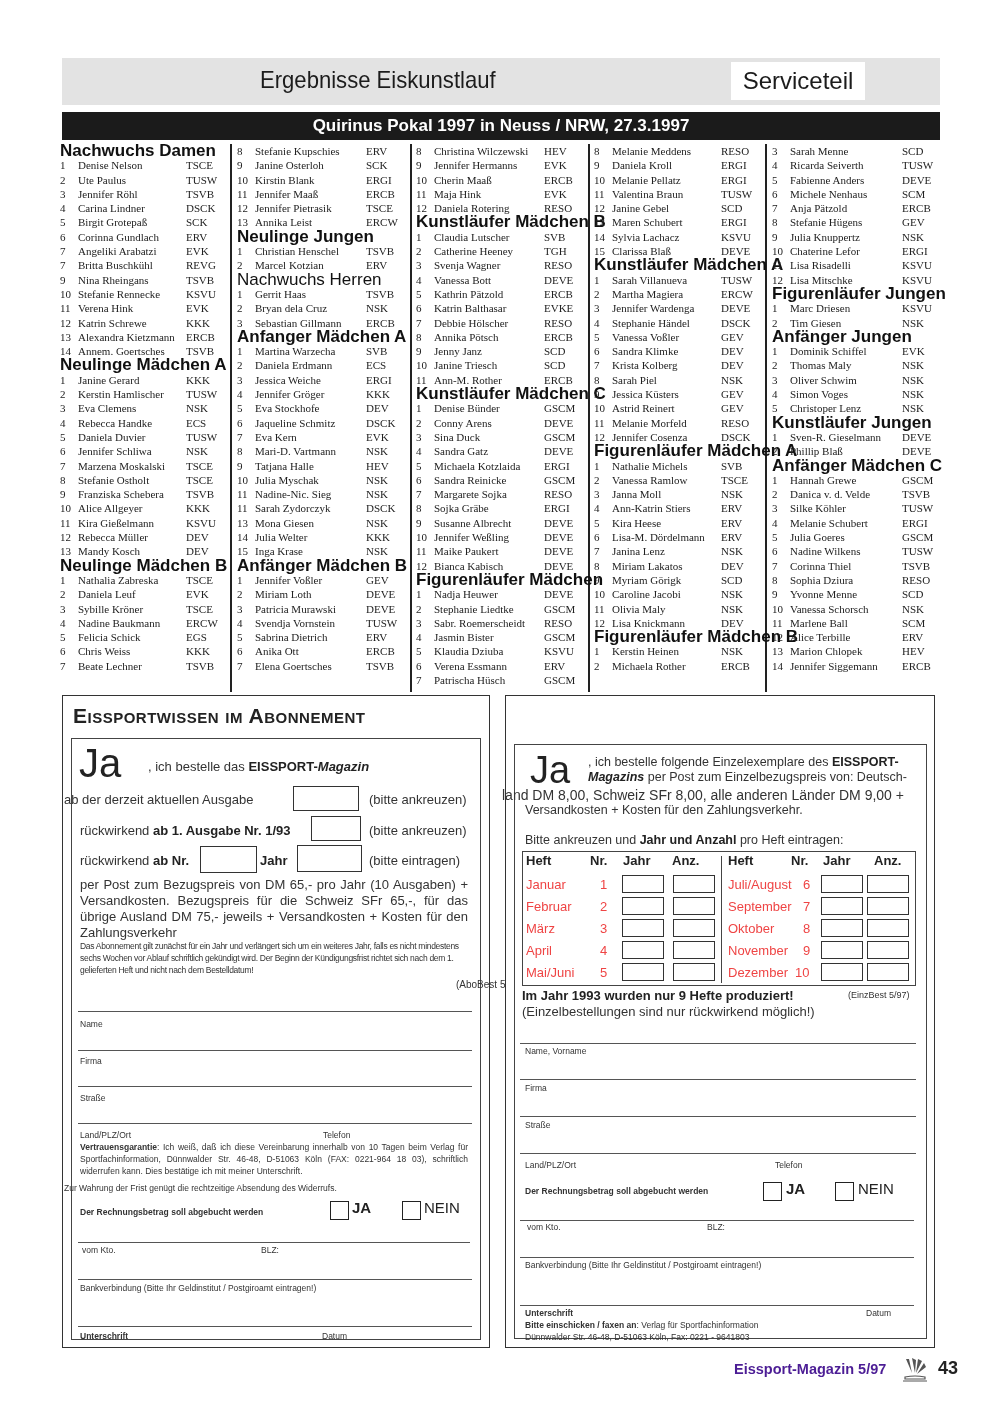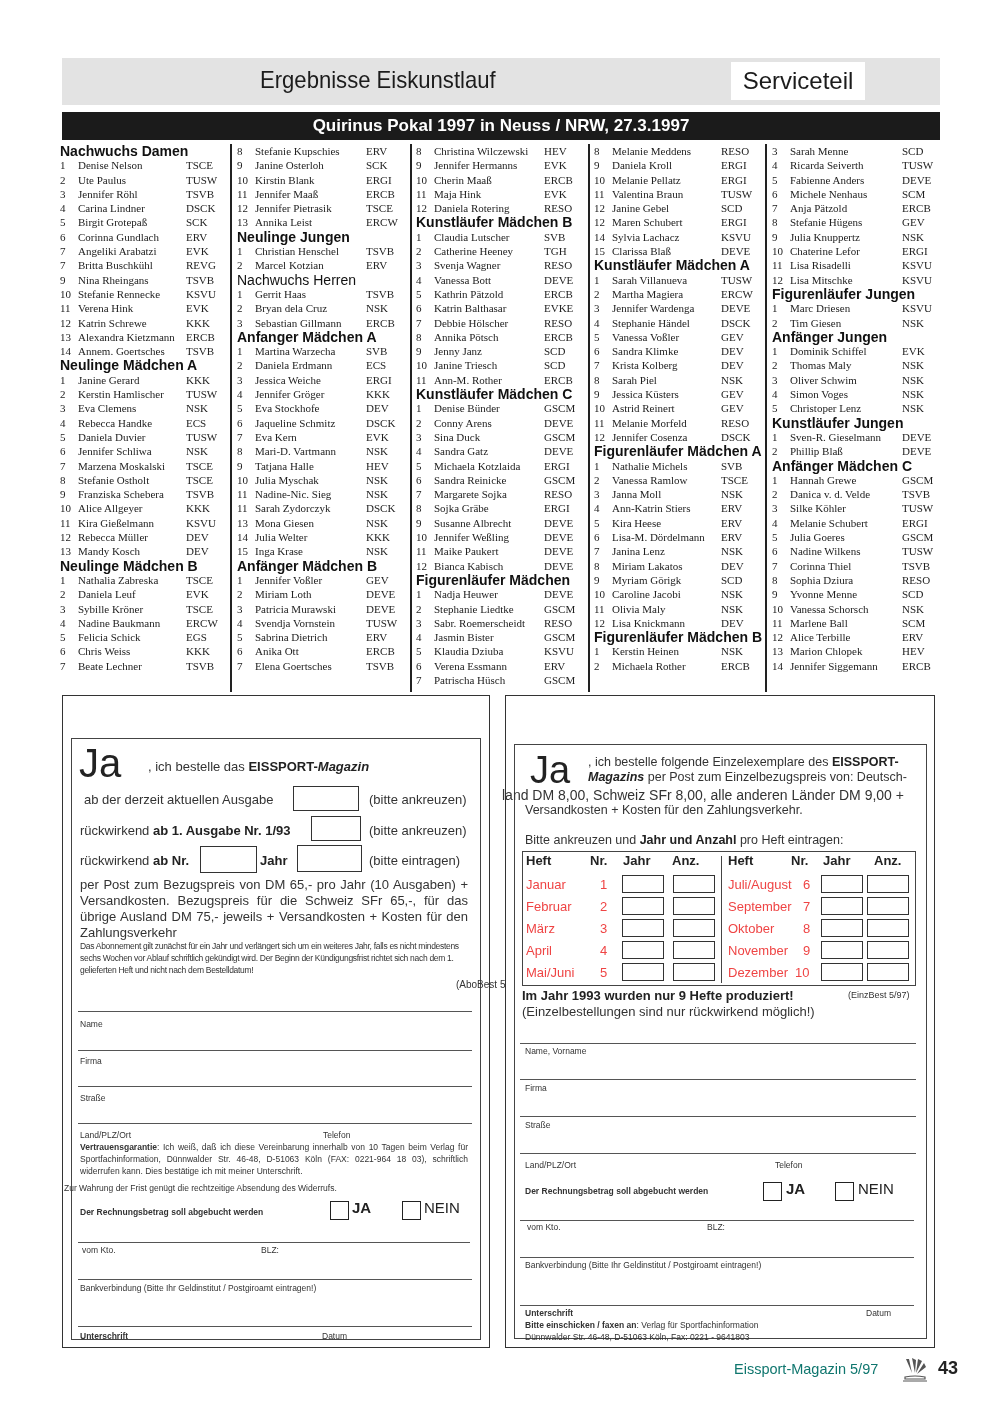--- a/index.html
+++ b/index.html
@@ -8,21 +8,21 @@
 
   .header-band { position: absolute; left: 62px; top: 58px; width: 878px; height: 47px; background: #e3e3e3; }
   .header-title { position: absolute; left: 260px; top: 66px; font-size: 24px; color: #1c1c1c; transform: scaleX(0.92); transform-origin: left; }
   .service-box { position: absolute; left: 731px; top: 62px; width: 134px; height: 38px; background: #fff; font-size: 24px; text-align: center; line-height: 38px; color: #1c1c1c; }
 
   .event-bar { position: absolute; left: 62px; top: 112px; width: 878px; height: 28px; background: #1b1b1b; color: #fff; font-weight: bold; font-size: 17px; text-align: center; line-height: 28px; }
 
   .results { position: absolute; left: 60px; top: 144px; width: 880px; height: 548px; }
   .rcol { position: absolute; top: 0; height: 548px; font-family: "Liberation Serif", serif; font-size: 11px; color: #222; }
   .rcol.div { border-right: 2px solid #222; }
-  .cat { font-family: "Liberation Sans", sans-serif; font-weight: bold; font-size: 14px; line-height: 14.3px; white-space: nowrap; color: #111; }
+  .cat { font-family: "Liberation Sans", sans-serif; font-weight: bold; font-size: 17px; line-height: 14.3px; white-space: nowrap; color: #111; }
   .cat.plain { font-weight: normal; }
   .row { display: flex; line-height: 14.3px; white-space: nowrap; }
   .row .pl { width: 18px; flex: none; }
   .row .nm { flex: 1; overflow: hidden; }
   .row .cl { width: 38px; flex: none; }
 
   .form-outer { position: absolute; border: 1.5px solid #333; background: #fff; }
   .form-inner { position: absolute; border: 1.5px solid #444; }
   .form-title { position: absolute; font-weight: bold; color: #222; white-space: nowrap; font-variant: small-caps; letter-spacing: 0.5px; }
   .ja { position: absolute; font-size: 40px; line-height: 40px; color: #222; }
@@ -35,21 +35,21 @@
   .flabel { position: absolute; font-size: 8.5px; color: #333; white-space: nowrap; }
   .cb { position: absolute; width: 19px; height: 19px; border: 1.3px solid #222; background: #fff; }
   .cblabel { position: absolute; font-size: 15px; color: #222; }
 
   .htable { position: absolute; left: 522px; top: 851px; width: 394px; height: 135px; border: 1.2px solid #444; }
   .htable .vsep { position: absolute; left: 198px; top: 4px; width: 0; height: 127px; border-left: 1.2px solid #444; }
   .hh { position: absolute; font-size: 13px; font-weight: bold; color: #222; }
   .hc { position: absolute; font-size: 13px; color: #ef4444; white-space: nowrap; }
   .hbox { position: absolute; width: 42px; height: 18px; border: 1.2px solid #333; background: #fff; }
 
-  .footer-text { position: absolute; left: 734px; top: 1361px; font-size: 14.5px; color: #0f766e; }
+  .footer-text { position: absolute; left: 734px; top: 1361px; font-size: 14.5px; color: #4c1d95; font-weight: bold; }
   .footer-logo { position: absolute; left: 900px; top: 1355px; width: 30px; height: 30px; }
   .footer-page { position: absolute; left: 938px; top: 1358px; font-size: 18px; font-weight: bold; color: #222; }
 </style>
 </head>
 <body>
 
 <div class="header-band"></div>
 <div class="header-title">Ergebnisse Eiskunstlauf</div>
 <div class="service-box">Serviceteil</div>
 <div class="event-bar">Quirinus Pokal 1997 in Neuss / NRW, 27.3.1997</div>
@@ -923,27 +923,28 @@
       </div>
       <div class="row">
         <span class="pl">14</span>
         <span class="nm">Jennifer Siggemann</span>
         <span class="cl">ERCB</span>
       </div>
     </div>
 </div>
 
 <div class="form-outer" style="left:62px;top:695px;width:428px;height:653px;">
+  <div class="form-title" style="left:10px;top:8px;font-size:21px;">Eissportwissen im Abonnement</div>
   <div class="form-inner" style="left:8px;top:42px;width:410px;height:602px;"></div>
 </div>
 <div class="ja" style="left:79px;top:743px;">Ja</div>
 <div class="ftxt" style="left:148px;top:759px;">
   <span>, ich bestelle das </span><b>EISSPORT-</b><b><i>Magazin</i></b>
 </div>
-<div class="ftxt" style="left:84px;top:792px;">ab der derzeit aktuellen Ausgabe</div>
+<div class="ftxt" style="left:64px;top:792px;">ab der derzeit aktuellen Ausgabe</div>
 <div class="box" style="left:293px;top:786px;width:66px;height:25px;"></div>
 <div class="ftxt" style="left:369px;top:792px;">(bitte ankreuzen)</div>
 <div class="ftxt" style="left:80px;top:823px;">
   <span>rückwirkend </span><b>ab 1. Ausgabe Nr. 1/93</b>
 </div>
 <div class="box" style="left:311px;top:816px;width:50px;height:25px;"></div>
 <div class="ftxt" style="left:369px;top:823px;">(bitte ankreuzen)</div>
 <div class="ftxt" style="left:80px;top:853px;">
   <span>rückwirkend </span><b>ab Nr.</b>
 </div>

